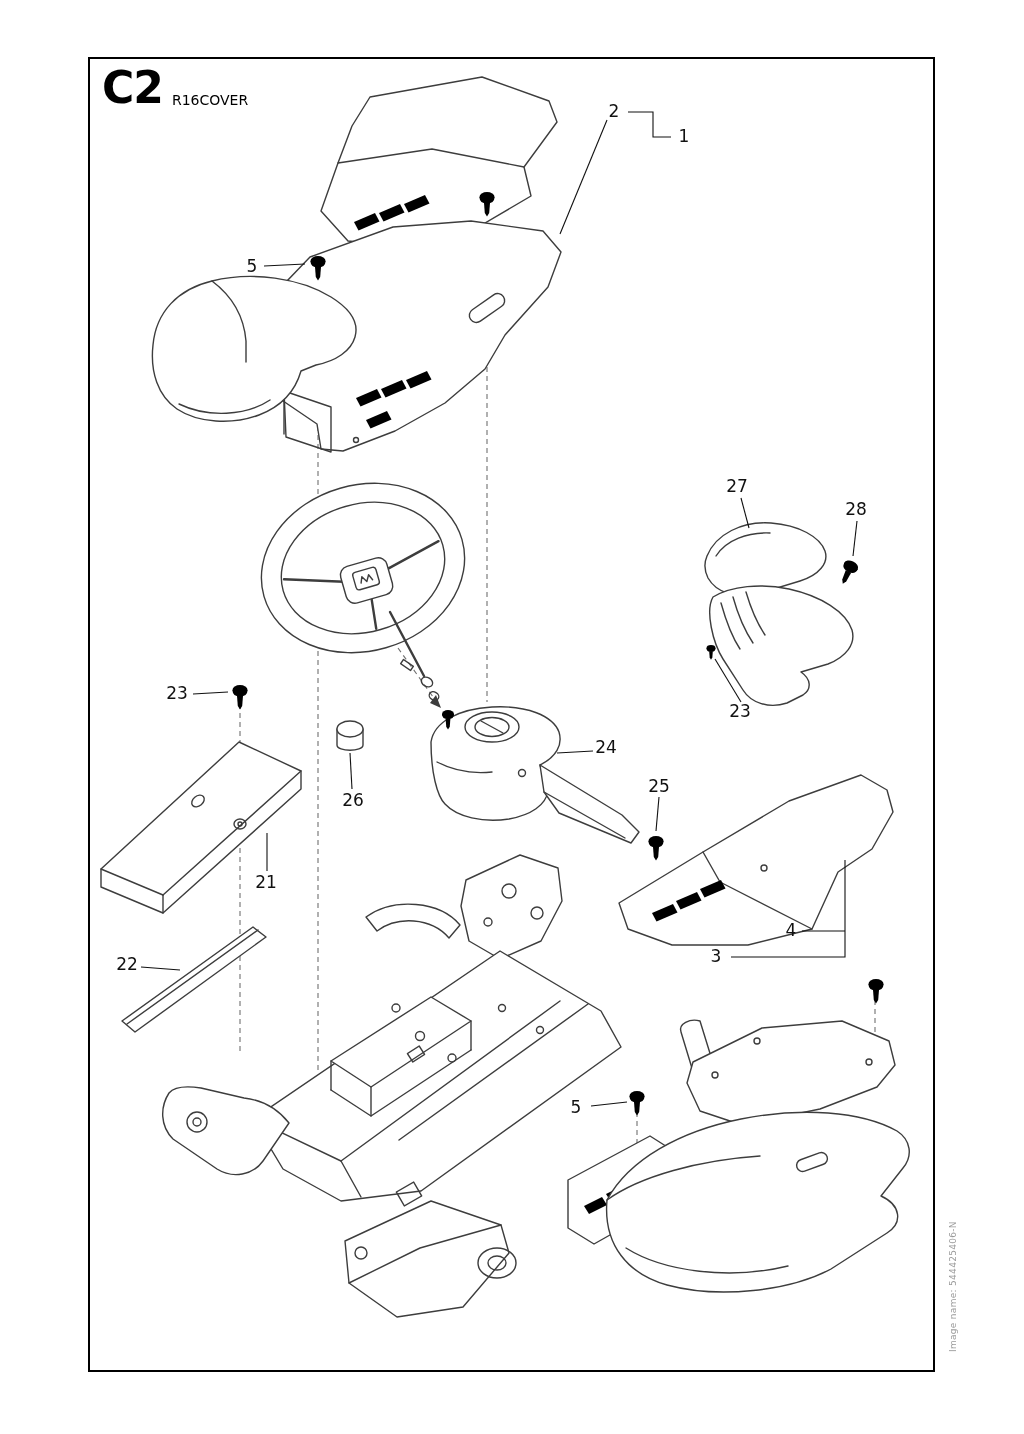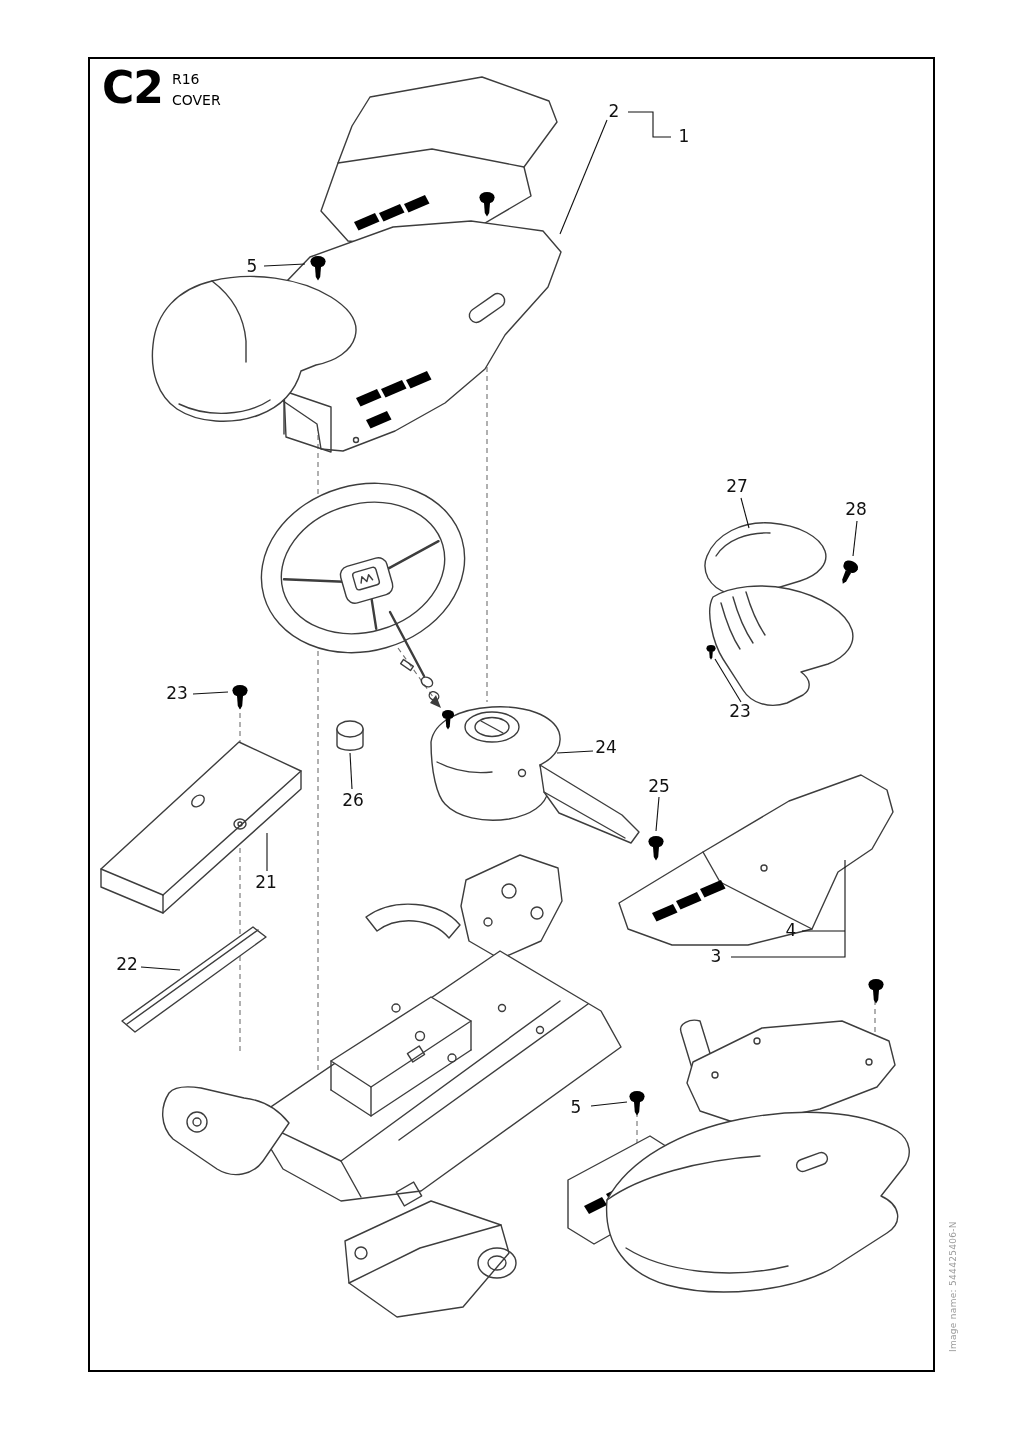--- a/index.html
+++ b/index.html
@@ -2,21 +2,21 @@
 <html><head>
 <meta charset="utf-8">
 <style>
   html,body{margin:0;padding:0;background:#ffffff;}
   .page{position:relative;width:1024px;height:1434px;background:#ffffff;overflow:hidden;
         font-family:"DejaVu Sans", sans-serif;}
   .frame{position:absolute;left:88px;top:57px;width:847px;height:1315px;
          border:2px solid #000;box-sizing:border-box;}
   .header{position:absolute;left:102px;top:66px;display:flex;align-items:flex-end;gap:9px;}
   .code{font-size:44px;font-weight:bold;line-height:1;letter-spacing:-1px;color:#000;}
-  .sub{display:flex;flex-direction:column;padding-top:3px;font-size:14px;color:#000;line-height:1.45;}
+  .sub{display:flex;flex-direction:row;padding-top:3px;font-size:14px;color:#000;line-height:1.45;}
   .diagram{position:absolute;left:0;top:0;width:1024px;height:1434px;}
   .imgname{position:absolute;left:948px;top:1352px;transform:rotate(-90deg);
            transform-origin:0 0;font-size:9px;color:#9a9a9a;white-space:nowrap;letter-spacing:.3px;}
   
   .part path,.part ellipse,.part circle,.part rect,.part line{
      fill:none;stroke:#3d3d3d;stroke-width:1.4;stroke-linejoin:round;stroke-linecap:round;}
   .part .body{fill:#ffffff;}
   .part .thick{stroke-width:2.4;}
   .dashes line{stroke:#707070;stroke-width:1.1;stroke-dasharray:5 4;}
   .dashes .dot{stroke-dasharray:2 3;}

